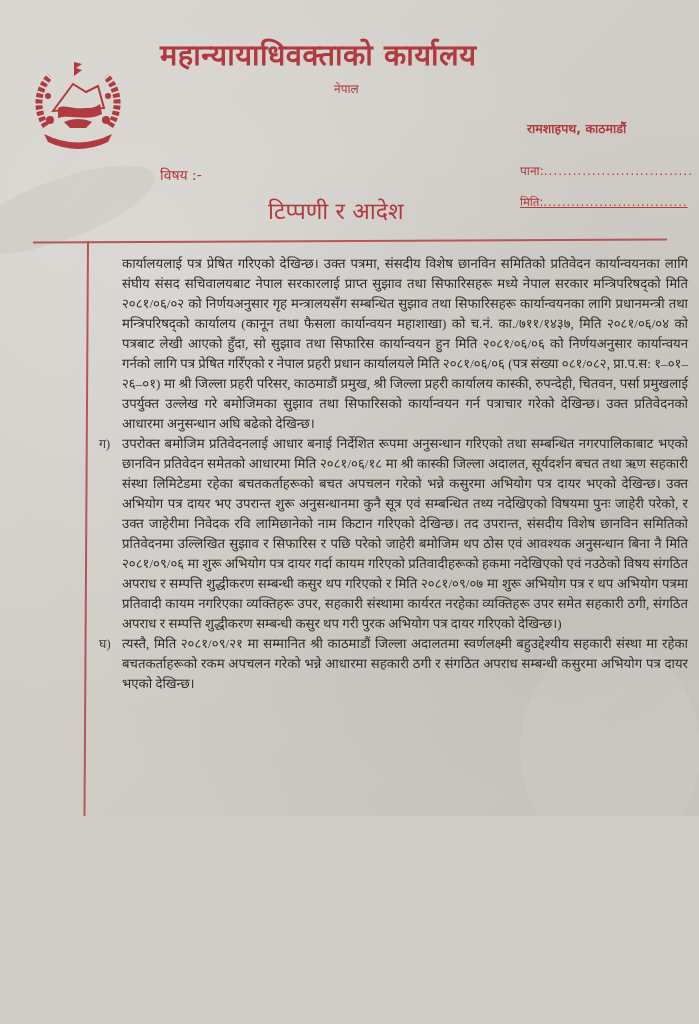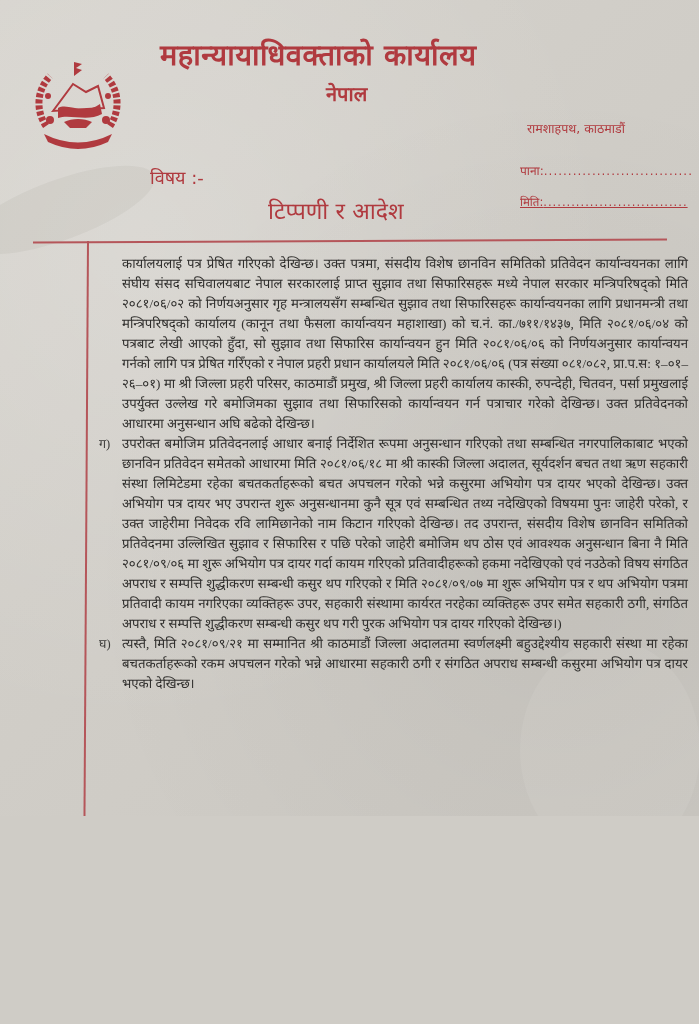--- a/index.html
+++ b/index.html
@@ -16,24 +16,24 @@
         linear-gradient(135deg, #d6d3cd 0%, #d1cec8 40%, #cbc8c2 100%);
       overflow: hidden;
       color: #2b2a28;
     }
     .emblem { position: absolute; left: 28px; top: 56px; width: 100px; height: 100px; }
     .office-title {
       position: absolute; left: 160px; top: 34px; width: 410px;
       font-family: "DejaVu Serif", serif; font-weight: bold; font-size: 29px;
       color: #b03a3f; letter-spacing: 0.5px; white-space: nowrap;
     }
-    .country { position: absolute; left: 326px; top: 80px; font-size: 20px; color: #b03a3f; font-weight: bold; }
+    .country { position: absolute; left: 334px; top: 80px; font-size: 12px; color: #b03a3f; font-weight: normal; }
     .branch { position: absolute; left: 272px; top: 120px; font-size: 13px; color: #b03a3f; white-space: nowrap; }
-    .address { position: absolute; left: 527px; top: 120px; font-size: 12.5px; color: #b03a3f; font-weight: normal; white-space: nowrap; }
-    .subject { position: absolute; left: 150px; top: 165px; font-size: 18px; color: #b03a3f; }
+    .address { position: absolute; left: 527px; top: 120px; font-size: 12.5px; color: #b03a3f; font-weight: bold; white-space: nowrap; }
+    .subject { position: absolute; left: 160px; top: 165px; font-size: 14px; color: #b03a3f; }
     .page-no { position: absolute; left: 520px; top: 162px; font-size: 12px; color: #b03a3f; white-space: nowrap; text-align: center; }
     .date-field { position: absolute; left: 520px; top: 194px; font-size: 11.5px; color: #b03a3f; white-space: nowrap; text-decoration: underline; }
     .dots { letter-spacing: 1px; }
     .doc-heading {
       position: absolute; left: 268px; top: 194px;
       font-family: "DejaVu Serif", serif; font-weight: normal; font-size: 23px; color: #b03a3f; white-space: nowrap;
     }
     .hrule { position: absolute; left: 33px; top: 240px; width: 634px; height: 2px; background: #b5565a; transform: rotate(-0.25deg); }
     .vrule { position: absolute; left: 87px; top: 241px; width: 2px; height: 783px; background: #b5565a; transform: rotate(0.35deg); transform-origin: top; }
     .body {

